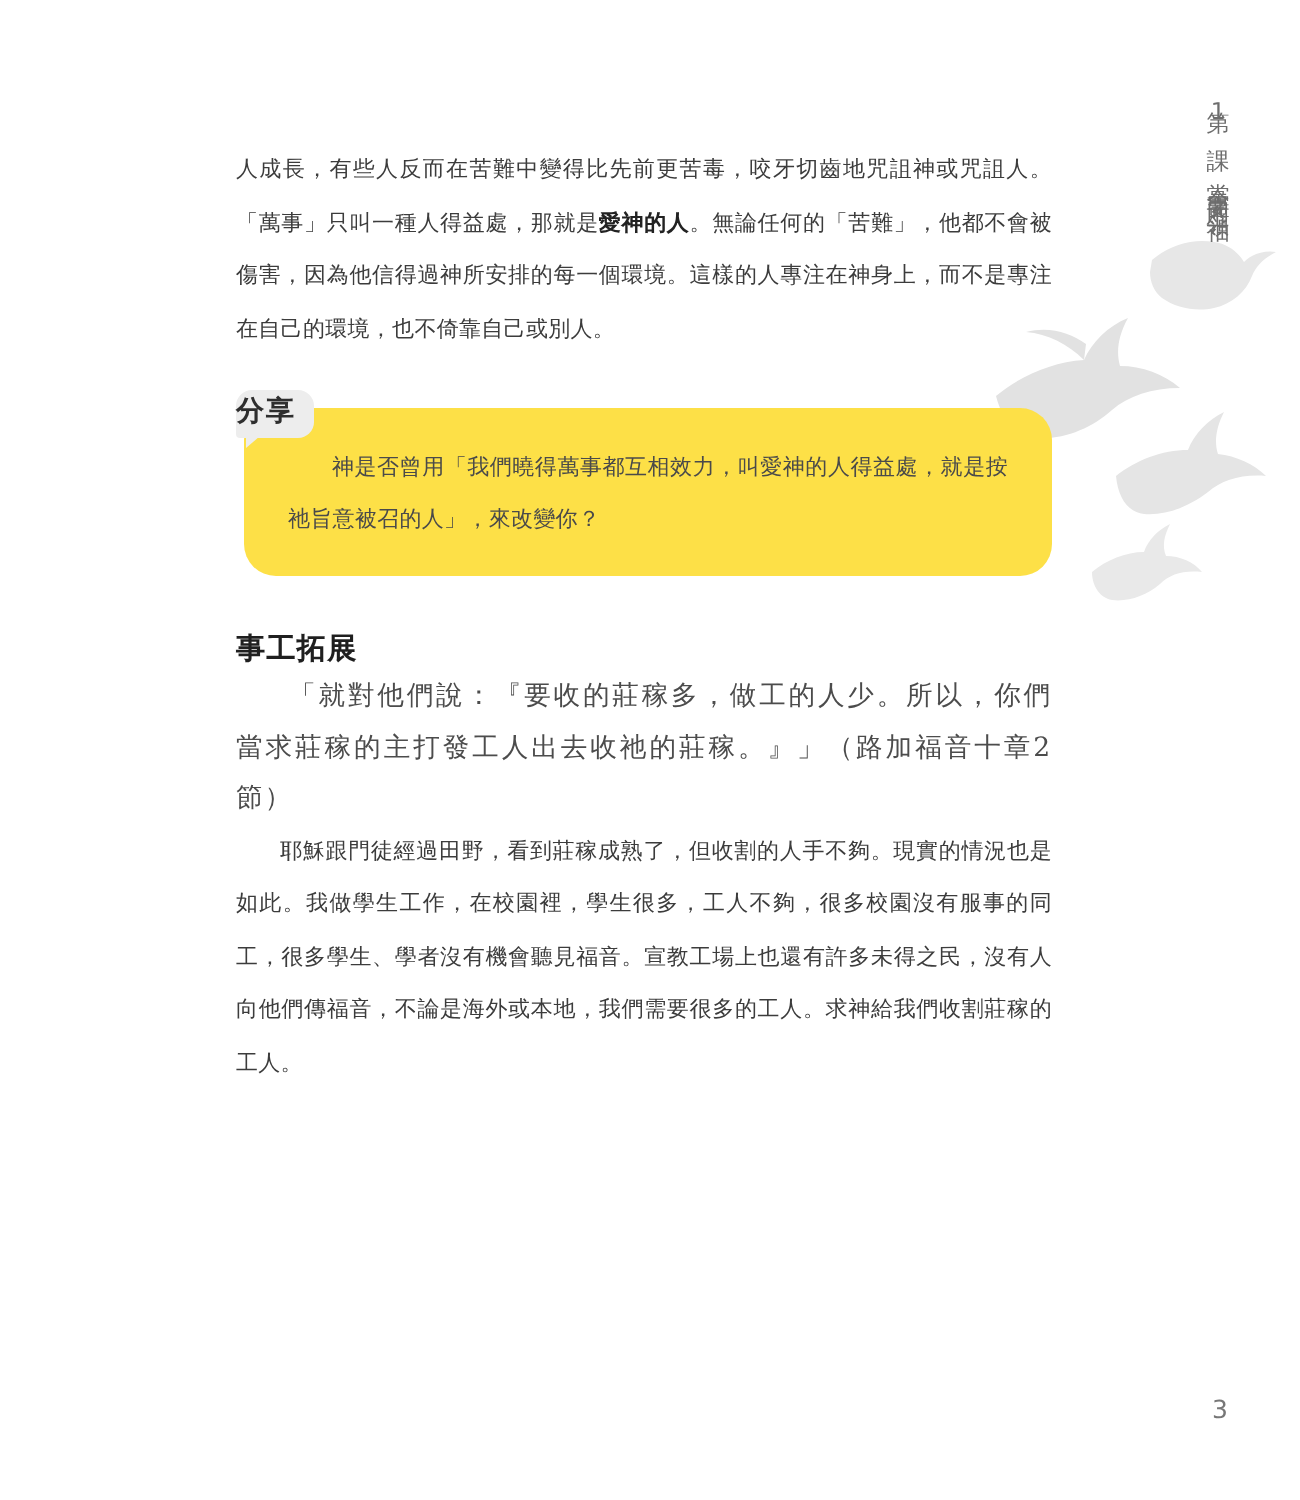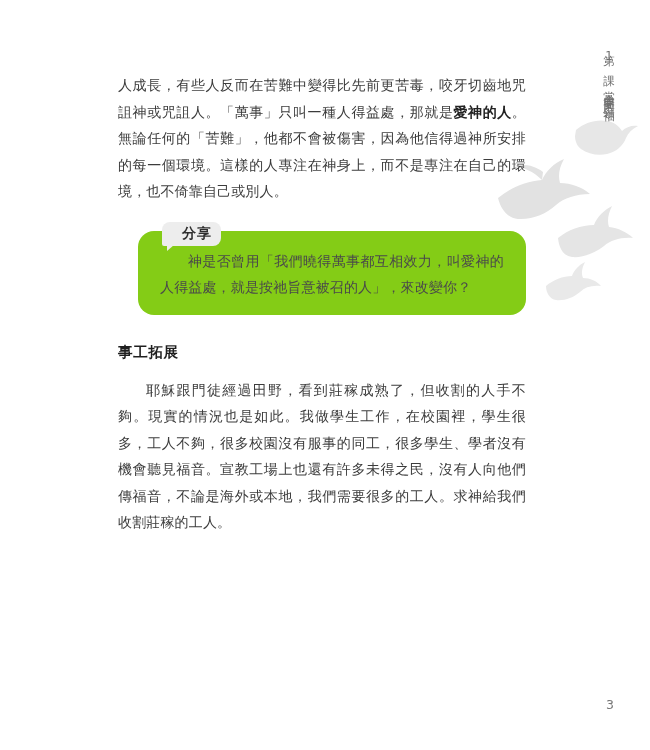--- a/index.html
+++ b/index.html
@@ -60,66 +60,65 @@
     top: 72px;
     width: 408px;
     z-index: 2;
   }
 
   p, h2, h3 {
     margin: 0;
   }
 
   .body-text {
-    font-family: Liberation Sans, sans-serif;
-    font-size: 14px;
+    font-family: Liberation Serif, serif;
+    font-size: 11px;
     line-height: 26.5px;
     text-align: justify;
     text-justify: inter-ideograph;
     color: #3c3c3c;
     letter-spacing: 0.15px;
   }
   .indent { text-indent: 2em; }
   .body-text b,
   .body-text strong {
     font-weight: 700;
     color: #222;
   }
 
   
   .share-block {
     position: relative;
     margin-top: 26px;
     margin-bottom: 24px;
   }
   .share-box {
-    background: #84cc16;
+    background: #fde047;
     border-radius: 16px;
     padding: 17px 22px 15px 22px;
-    margin-left: 20px;
+    margin-left: 4px;
   }
   .share-box .body-text {
     color: #4a4a4a;
     line-height: 26px;
   }
   .share-label {
     position: absolute;
     left: 0px;
     top: -9px;
     z-index: 4;
     background: #ededed;
     border-radius: 8px 8px 8px 2px;
-    padding: 2px 9px 3px 20px;
+    padding: 2px 9px 3px 0;
     font-family: "DejaVu Sans", "Liberation Sans", sans-serif;
     font-weight: 700;
     font-size: 14px;
     letter-spacing: 1px;
     color: #2e2e2e;
     line-height: 19px;
-    margin-left: 44px;
   }
   .share-label::after {
     content: "";
     position: absolute;
     left: 5px;
     bottom: -5px;
     width: 0;
     height: 0;
     border-left: 7px solid #ededed;
     border-bottom: 6px solid transparent;
@@ -135,21 +134,21 @@
     line-height: 22px;
     margin-bottom: 4px;
   }
   .sub-heading {
     font-family: "DejaVu Sans", "Liberation Sans", sans-serif;
     font-weight: 700;
     font-size: 14.6px;
     letter-spacing: 0.6px;
     color: #1f1f1f;
     line-height: 22px;
-    margin-bottom: 14px;
+    margin-bottom: 0;
   }
 
   .block-gap-lg { margin-top: 26px; }
 
   
   .scripture {
     font-family: "DejaVu Serif", "Liberation Serif", serif;
     font-size: 13.3px;
     line-height: 25.5px;
     letter-spacing: 0.9px;
@@ -201,19 +200,20 @@
 
     <div class="share-block">
       <div class="share-label">分享</div>
       <div class="share-box">
         <p class="body-text indent">神是否曾用「我們曉得萬事都互相效力，叫愛神的人得益處，就是按祂旨意被召的人」，來改變你？</p>
       </div>
     </div>
 
 
     <h3 class="sub-heading block-gap-lg">事工拓展</h3>
+    <p class="scripture">「就對他們說：『要收的莊稼多，做工的人少。所以，你們當求莊稼的主打發工人出去收祂的莊稼。』」（路加福音十章2節）</p>
     <p class="body-text indent">耶穌跟門徒經過田野，看到莊稼成熟了，但收割的人手不夠。現實的情況也是如此。我做學生工作，在校園裡，學生很多，工人不夠，很多校園沒有服事的同工，很多學生、學者沒有機會聽見福音。宣教工場上也還有許多未得之民，沒有人向他們傳福音，不論是海外或本地，我們需要很多的工人。求神給我們收割莊稼的工人。</p>
 
   </div>
 
   <div class="page-number">3</div>
 
 </div>
 
 </body></html>

